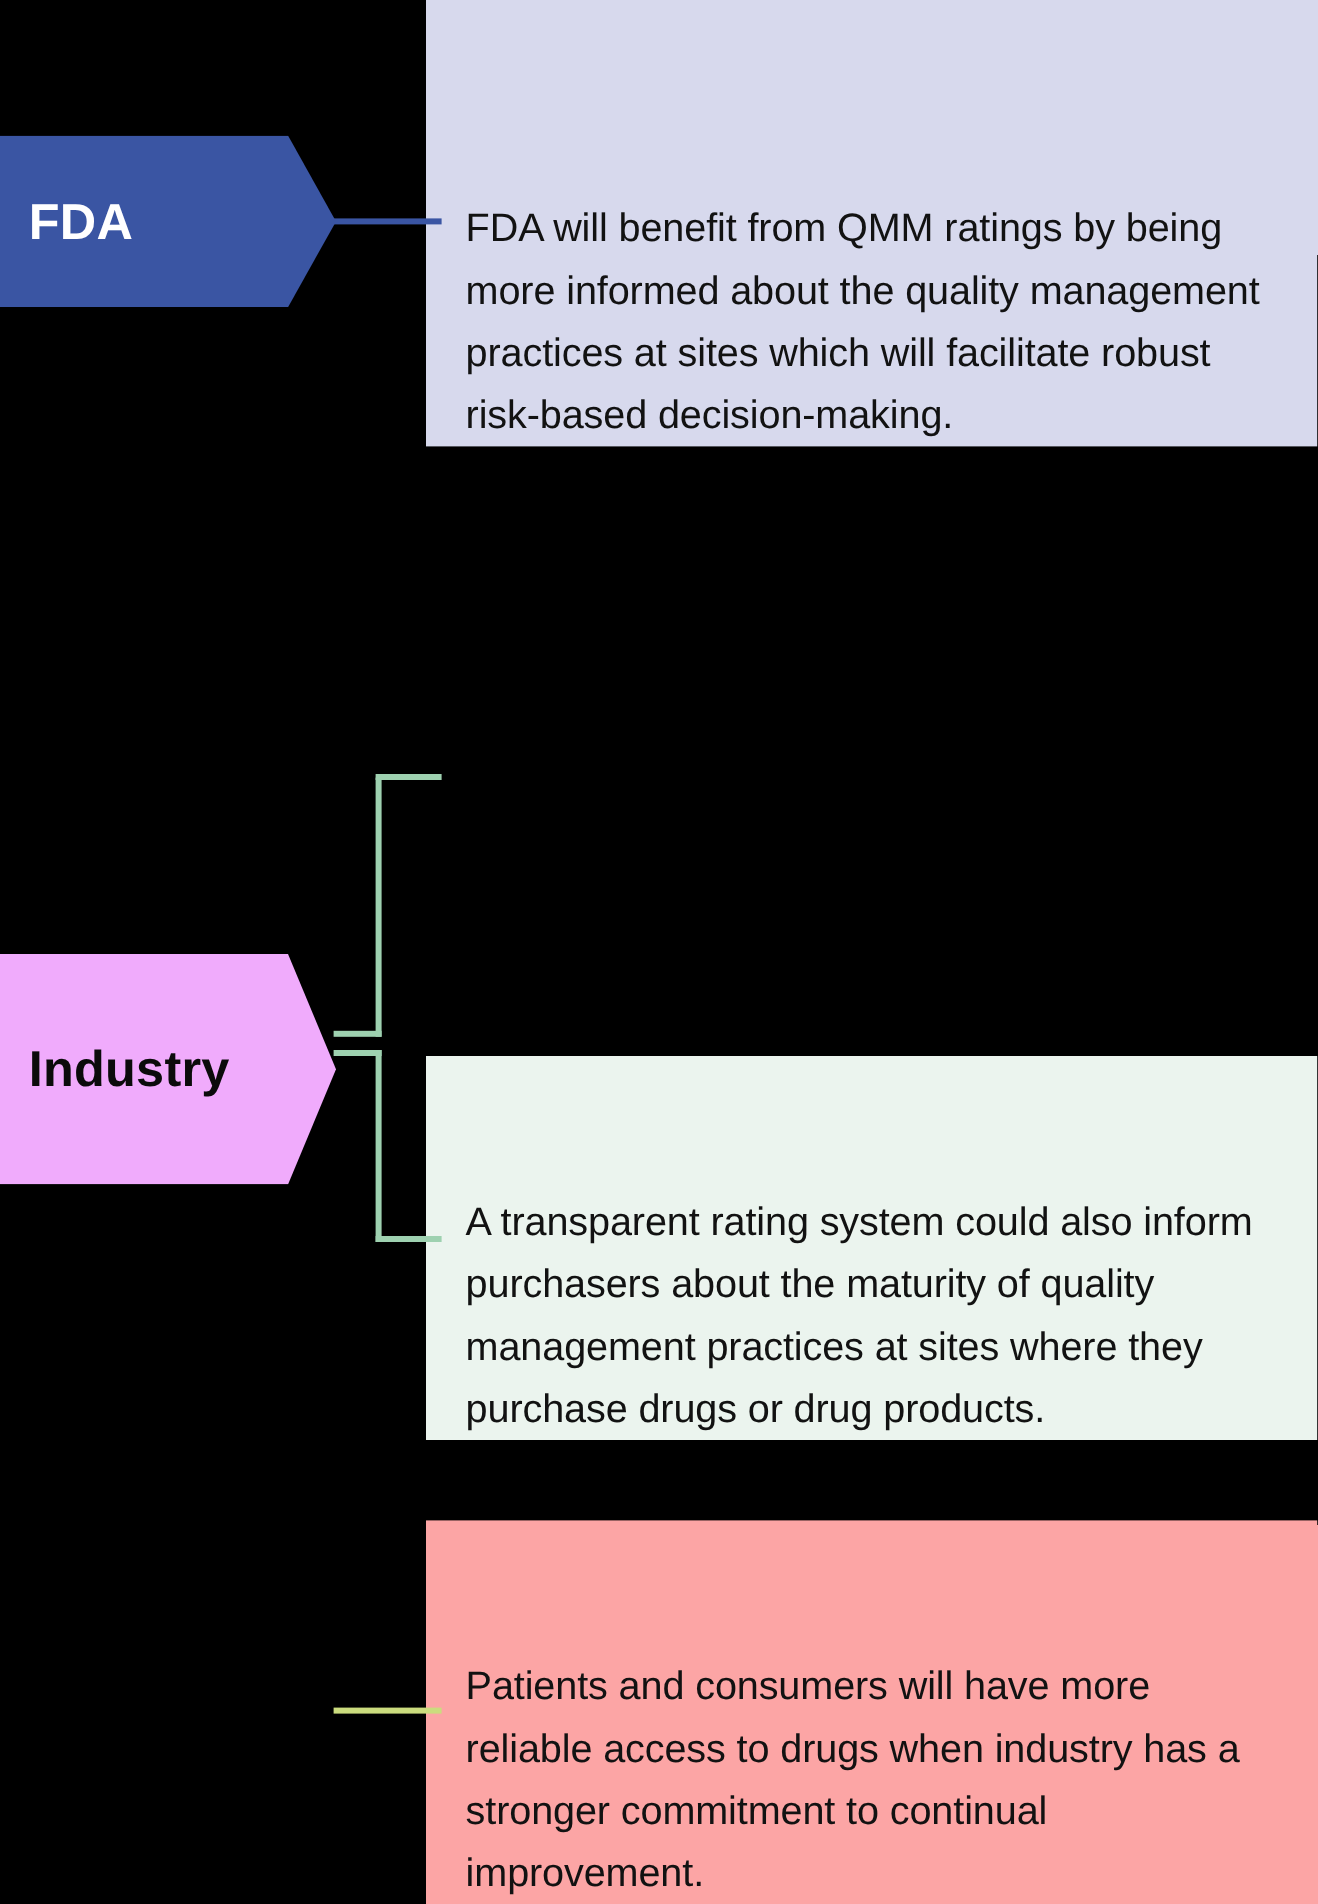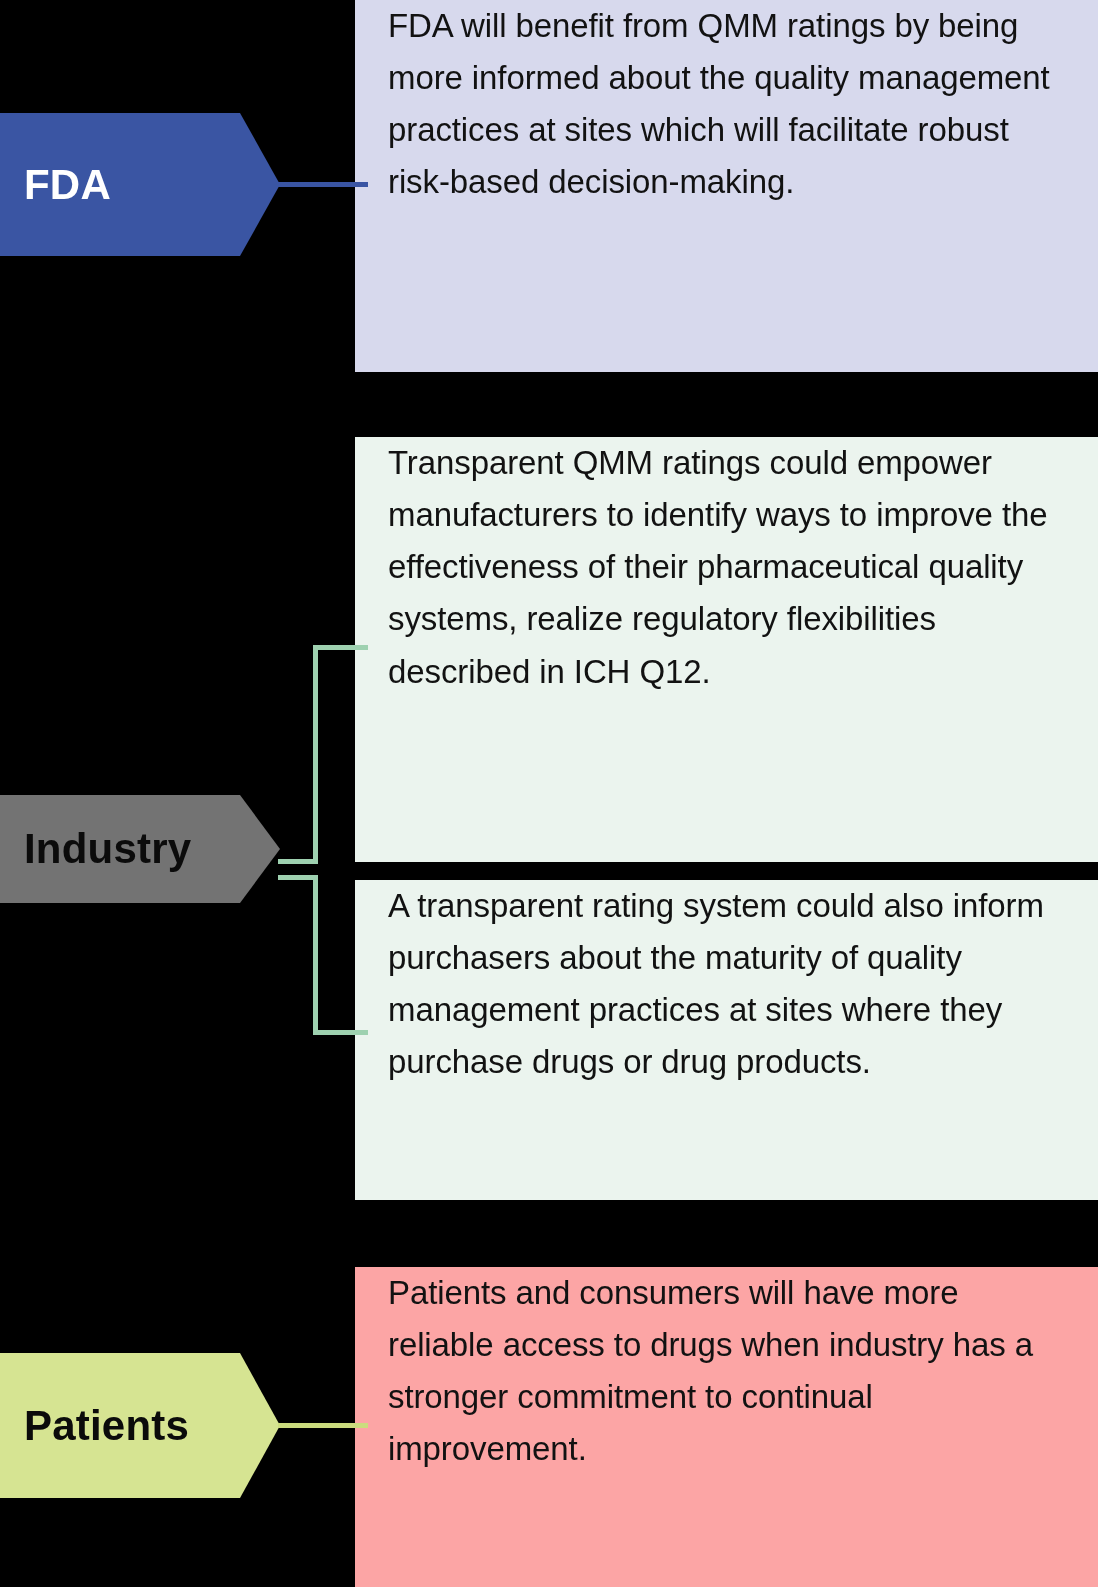--- a/index.html
+++ b/index.html
@@ -19,21 +19,21 @@
     overflow: hidden;
   }
 
   
   .panel {
     position: absolute;
     left: 355px;
     width: 743px;
     box-sizing: border-box;
     display: flex;
-    align-items: flex-start;
+    align-items: flex-end;
   }
   .panel-text {
     font-size: 33px;
     line-height: 1.58;
     color: #121212;
     padding: 0 28px 0 33px;
     letter-spacing: -0.1px;
     white-space: pre-line;
   }
 
@@ -78,22 +78,22 @@
     top: 113px;
     width: 280px;
     height: 143px;
     background: #3A55A3;
   }
   #chevron-fda .chevron-label { color: #FFFFFF; }
 
   #chevron-industry {
     top: 795px;
     width: 280px;
-    height: 108px;
-    background: #737373;
+    height: 192px;
+    background: #f0abfc;
   }
   #chevron-industry .chevron-label { color: #0B0B0B; }
 
   #chevron-patients {
     top: 1353px;
     width: 280px;
     height: 145px;
     background: #D6E492;
   }
   #chevron-patients .chevron-label { color: #0B0B0B; }
@@ -144,42 +144,36 @@
   <div class="panel" id="panel-fda">
     <div class="panel-text">FDA will benefit from QMM ratings by being more informed about the quality management practices at sites which will facilitate robust risk-based decision-making.</div>
   </div>
 
   <div class="chevron" id="chevron-fda">
     <span class="chevron-label">FDA</span>
   </div>
 
   <div class="connector" id="connector-fda"></div>
 
-  <div class="panel" id="panel-industry-1">
-    <div class="panel-text">Transparent QMM ratings could empower manufacturers to identify ways to improve the effectiveness of their pharmaceutical quality systems, realize regulatory flexibilities described in ICH Q12.</div>
-  </div>
 
   <div class="panel" id="panel-industry-2">
     <div class="panel-text">A transparent rating system could also inform purchasers about the maturity of quality management practices at sites where they purchase drugs or drug products.</div>
   </div>
 
   <div class="chevron" id="chevron-industry">
     <span class="chevron-label">Industry</span>
   </div>
 
   <div class="branch-seg" id="branch-stub-up"></div>
   <div class="branch-seg" id="branch-stub-down"></div>
   <div class="branch-seg" id="branch-riser-up"></div>
   <div class="branch-seg" id="branch-riser-dn"></div>
   <div class="branch-seg" id="branch-arm-up"></div>
   <div class="branch-seg" id="branch-arm-dn"></div>
 
   <div class="panel" id="panel-patients">
     <div class="panel-text">Patients and consumers will have more reliable access to drugs when industry has a stronger commitment to continual improvement.</div>
   </div>
 
-  <div class="chevron" id="chevron-patients">
-    <span class="chevron-label">Patients</span>
-  </div>
 
   <div class="connector" id="connector-patients"></div>
 
 </div>
 
 </body></html>

